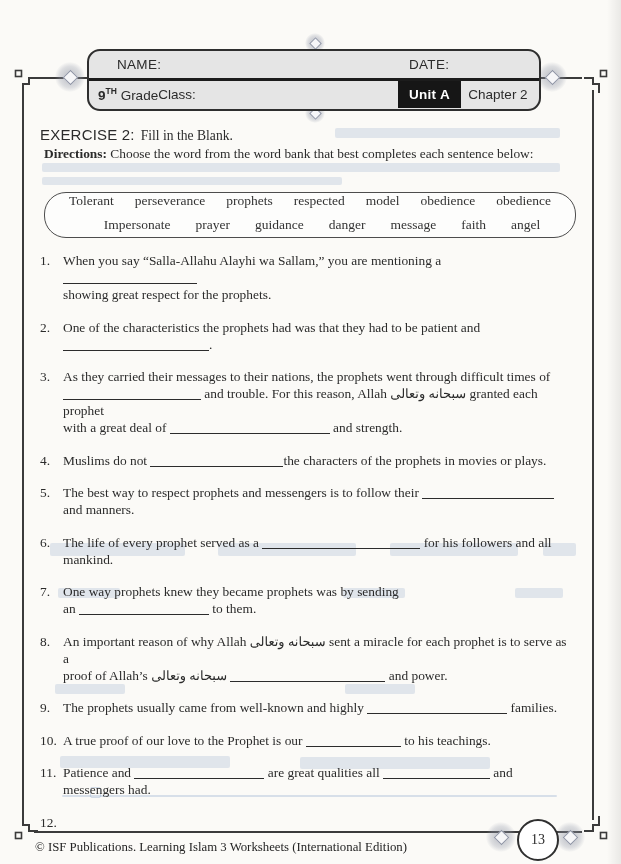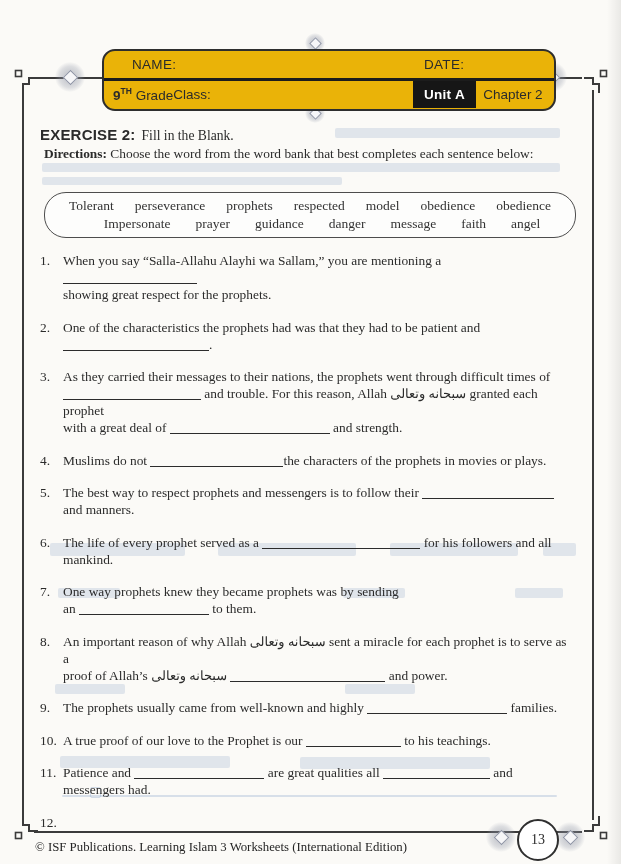--- a/index.html
+++ b/index.html
@@ -24,44 +24,44 @@
   
   .orn{position:absolute;width:36px;height:36px;z-index:2;}
   .orn::before{content:"";position:absolute;inset:3px;border-radius:50%;
     background:radial-gradient(circle,rgba(128,134,150,0.55) 0%,rgba(148,154,170,0.30) 50%,rgba(148,154,170,0) 72%);}
   .orn::after{content:"";position:absolute;left:50%;top:50%;width:9px;height:9px;margin:-5.5px 0 0 -5.5px;
     border:1.2px solid #8f95a5;background:#f6f6f8;transform:rotate(45deg);}
   .orn.small{width:26px;height:26px;}
   .orn.small::after{width:7px;height:7px;margin:-4.5px 0 0 -4.5px;}
 
   
-  .header-box{position:absolute;left:102px;top:49px;width:450px;height:58px;background:#eab308;
+  .header-box{position:absolute;left:87px;top:49px;width:450px;height:58px;background:#e5e5e5;
     border:2.5px solid #2e2e2e;border-radius:13px;z-index:3;font-family:"Liberation Sans",sans-serif;}
   .hrow1{position:relative;height:27px;border-bottom:3.5px solid #1c1c1c;display:flex;align-items:center;}
   .hrow1 .name{margin-left:28px;font-size:13.5px;letter-spacing:0.3px;}
   .hrow1 .date{position:absolute;left:320px;font-size:13.5px;letter-spacing:0.3px;}
   .hrow2{position:relative;height:27px;display:flex;align-items:center;}
   .hrow2 .grade{margin-left:9px;font-size:13.5px;}
   .hrow2 .grade b{font-weight:bold;}
   .hrow2 .grade sup{font-size:8.5px;font-weight:bold;}
   .hrow2 .class{font-size:13.5px;}
   .unit-badge{position:absolute;left:309px;top:0;width:63px;height:27px;background:#161616;color:#fff;
     display:flex;align-items:center;justify-content:center;font-weight:bold;font-size:13.5px;letter-spacing:0.3px;}
   .chapter-cell{position:absolute;left:372px;top:0;width:74px;height:27px;display:flex;align-items:center;justify-content:center;font-size:13.5px;}
 
   
   .content{position:absolute;left:0;top:0;width:621px;z-index:2;}
   .ex-title{position:absolute;left:40px;top:126px;white-space:nowrap;}
-  .ex-title .ex{font-family:"Liberation Sans",sans-serif;font-weight:bold;font-size:15px;letter-spacing:0.2px;}
+  .ex-title .ex{font-family:"Liberation Sans",sans-serif;font-weight:normal;font-size:15px;letter-spacing:0.2px;}
   .ex-title .sub{font-size:13.6px;margin-left:6px;}
   .directions{position:absolute;left:44px;top:146px;width:540px;font-size:13.4px;}
   .directions b{font-weight:bold;}
 
   .word-bank{position:absolute;left:44px;top:192px;width:530px;height:44px;background:rgba(255,255,255,0.6);
-    border:1.6px solid #4d4d4d;border-radius:22px;display:flex;flex-direction:column;justify-content:center;align-items:center;gap:2px;}
+    border:1.6px solid #4d4d4d;border-radius:22px;display:flex;flex-direction:column;align-items:center;gap:8px;}
   .wb-row{display:flex;gap:21px;font-size:13.5px;color:#333;}
   .wb-row.r2{gap:25px;margin-left:24px;}
 
   ol.qlist{position:absolute;left:40px;top:252px;width:532px;margin:0;padding:0;list-style:none;}
   ol.qlist li{position:relative;padding-left:23px;margin-bottom:15.5px;font-size:13.4px;line-height:17px;}
   .qnum{position:absolute;left:0;top:0;}
   .blank{display:inline-block;height:12px;border-bottom:1.3px solid #2c2c2c;transform:translateY(2px);}
   .ar{direction:rtl;unicode-bidi:isolate;font-size:13px;}
 
   

